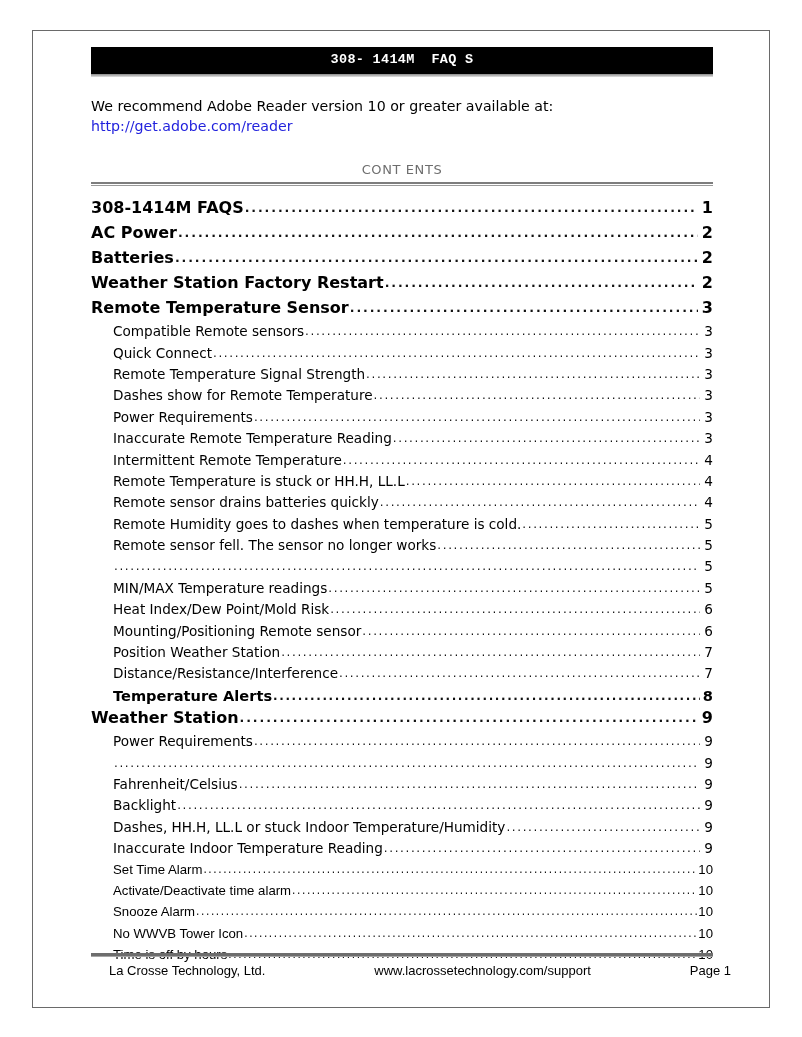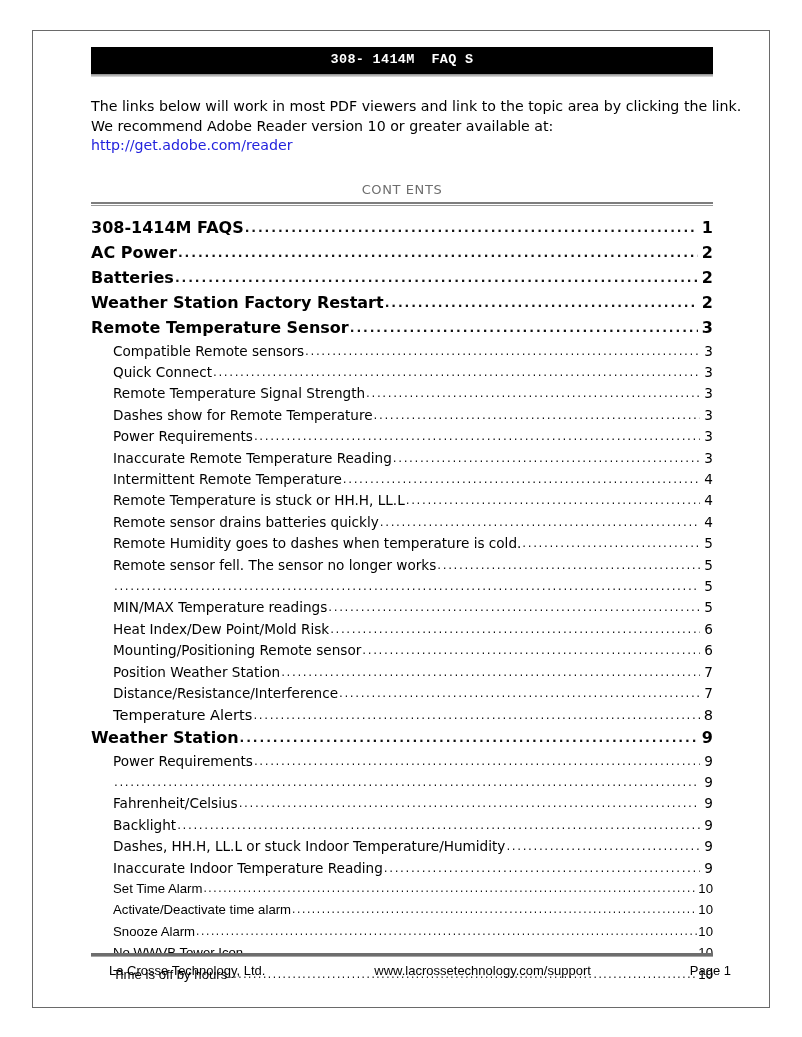--- a/index.html
+++ b/index.html
@@ -127,21 +127,21 @@
   
   .toc-row.lvl2 {
     font-size: 13.6px;
     font-weight: normal;
     height: 21.4px;
     padding-left: 22px;
   }
   .toc-row.lvl2 .pageno { min-width: 12px; }
 
   
-  .toc-row.lvl2.bold { font-weight: normal; font-size: 14.6px; }
+  .toc-row.lvl2.bold { font-weight: bold; font-size: 14.6px; }
 
   
   .toc-row.lvl2.cond { font-family: "Liberation Sans", "DejaVu Sans", sans-serif; font-size: 13.2px; }
 
   
   .footer-rule {
     position: absolute;
     left: 58px;
     width: 622px;
     top: 922px;
@@ -170,21 +170,20 @@
 
 <div class="page">
   <div class="page-inner">
 
     <div class="title-bar-wrap">
       <div class="title-bar">308- 1414M  FAQ S</div>
       <div class="title-bar-shadow"></div>
     </div>
 
     <div class="intro">
-      <div class="line">The links below will work in most PDF viewers and link to the topic area by clicking the link.</div>
       <div class="line">We recommend Adobe Reader version 10 or greater available at:</div>
       <div class="line"><span class="link">http://get.adobe.com/reader</span></div>
     </div>
 
     <div class="contents-head">CONT ENTS</div>
     <div class="dbl-rule"></div>
 
     <div class="toc">
         <div class="toc-row lvl1">
           <span class="label">308-1414M FAQS</span>

